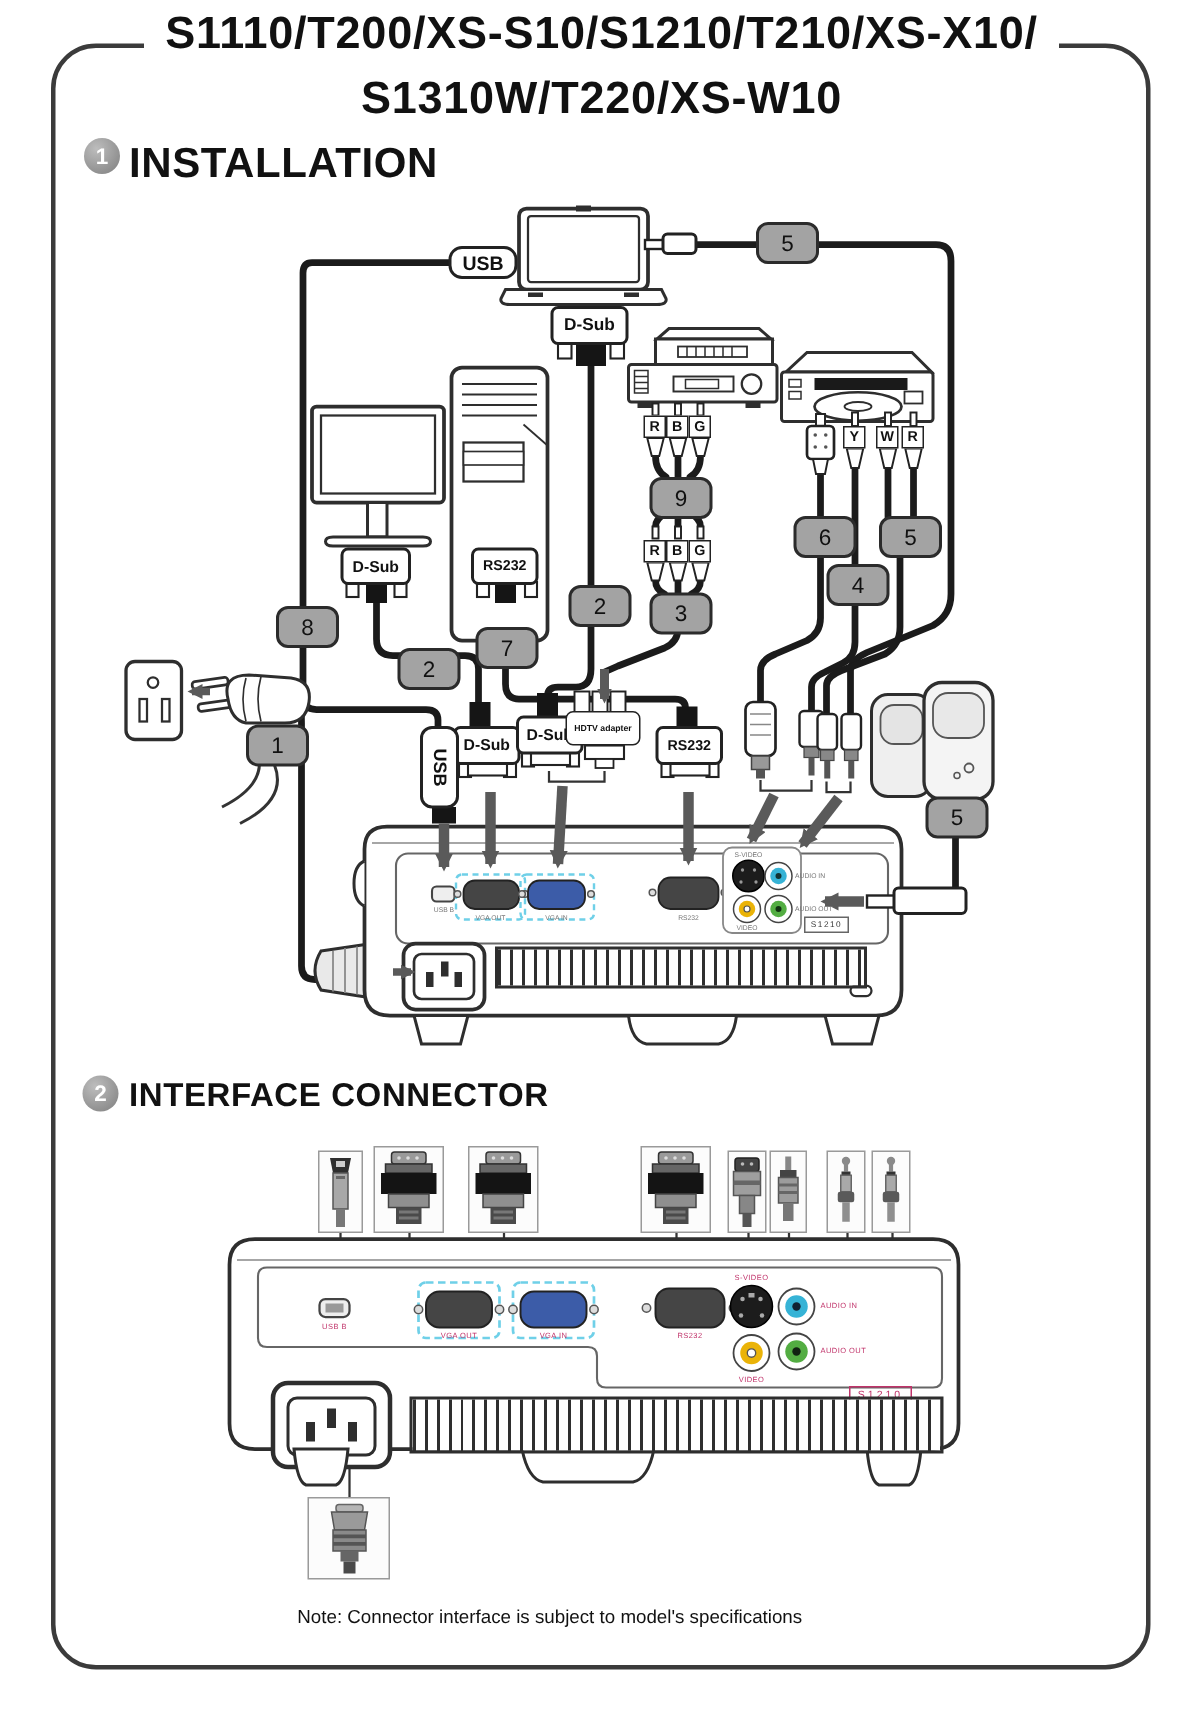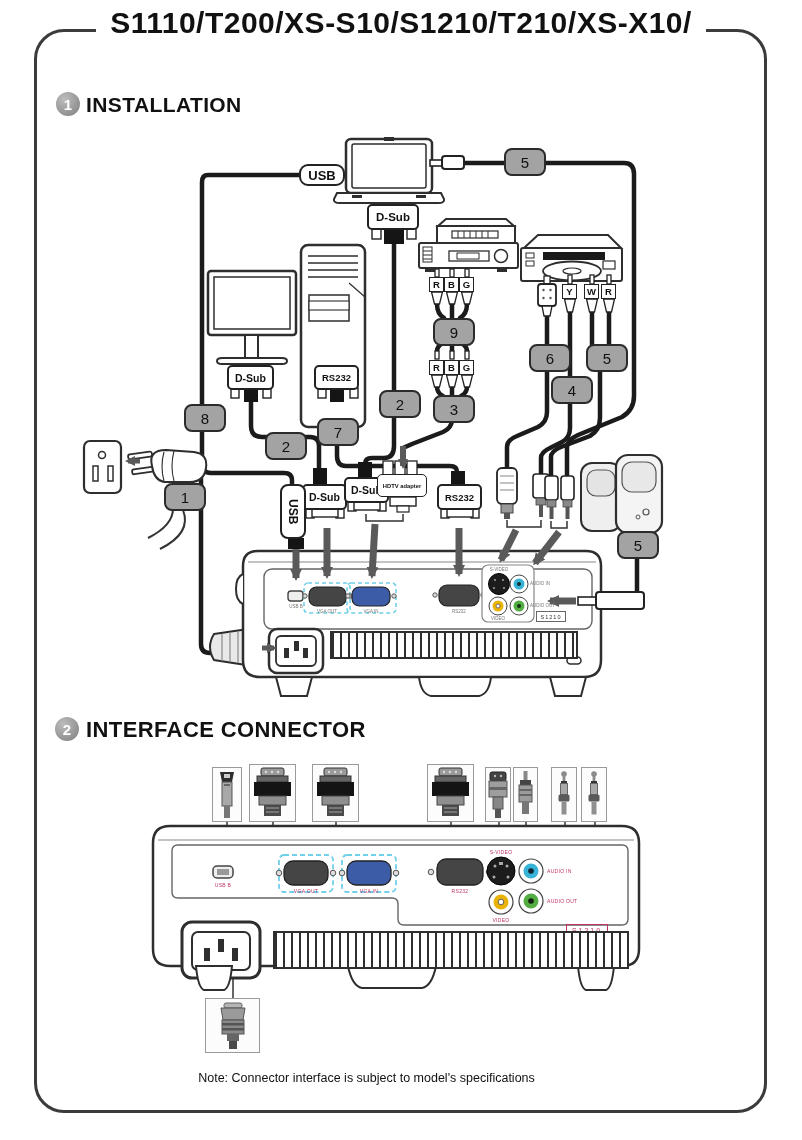--- a/index.html
+++ b/index.html
@@ -6,21 +6,21 @@
   #page{position:relative;width:802px;height:1140px;background:#fff;overflow:hidden;
         font-family:"Liberation Sans",sans-serif;color:#111;}
   #frame{position:absolute;left:34px;top:29px;width:727px;height:1078px;
          border:3.5px solid #3b3b3b;border-radius:30px;z-index:0;}
   #bgsvg{position:absolute;left:0;top:0;z-index:1;}
   .ovl{position:absolute;z-index:2;}
   #titlewrap{left:0;top:4px;width:802px;text-align:center;line-height:38px;}
   .titleline{display:inline-block;background:#fff;padding:0 14px;font-size:30px;font-weight:bold;letter-spacing:0.5px;text-align:center;}
   .secnum{width:24px;height:24px;border-radius:50%;background:radial-gradient(circle at 35% 30%,#bdbdbd,#7e7e7e);
           color:#fff;font-weight:bold;font-size:15px;display:flex;align-items:center;justify-content:center;}
-  .sechead{font-size:21px;font-weight:bold;letter-spacing:0.4px;}
+  .sechead{font-size:28px;font-weight:bold;letter-spacing:0.4px;}
   .badge{width:38px;height:24px;background:#a3a3a3;border:2.2px solid #2b2b2b;border-radius:8px;
          display:flex;align-items:center;justify-content:center;font-size:15px;color:#111;}
   .letter{width:15px;height:15px;background:#fff;border:1.6px solid #222;box-sizing:border-box;
           display:flex;align-items:center;justify-content:center;font-size:9.5px;font-weight:bold;}
   .cbox{background:#fff;border:2px solid #222;border-radius:5px;display:flex;align-items:center;
         justify-content:center;font-weight:bold;color:#111;box-sizing:border-box;}
   .plabel{font-size:4.5px;color:#777;text-align:center;line-height:5px;}
   .plabel2{font-size:5px;color:#c0336a;text-align:center;line-height:6px;letter-spacing:0.3px;}
   .modelbox{border:1px solid #666;color:#333;font-size:5.5px;display:flex;align-items:center;
             justify-content:center;letter-spacing:1px;box-sizing:border-box;}
@@ -342,20 +342,21 @@
 
       <path d="M196,966 h36 q-2,22 -8,24 h-20 q-6,-2 -8,-24 Z" fill="#fff" stroke="#2e2e2e" stroke-width="2"></path>
       <path d="M348,966 h88 q-4,20 -14,22 h-60 q-10,-2 -14,-22 Z" fill="#fff" stroke="#2e2e2e" stroke-width="2"></path>
       <path d="M578,966 h36 q-2,22 -8,24 h-20 q-6,-2 -8,-24 Z" fill="#fff" stroke="#2e2e2e" stroke-width="2"></path>
       <rect x="601" y="956" width="16" height="8" rx="4" fill="none" stroke="#2e2e2e" stroke-width="1.6"></rect>
     </g>
   </svg>
 
   <div class="ovl" id="titlewrap">
     <div><span class="titleline">S1110/T200/XS-S10/S1210/T210/XS-X10/</span></div>
+    <div><span class="titleline">S1310W/T220/XS-W10</span></div>
   </div>
 
   <div class="ovl secnum" style="left:56px;top:92px;">1</div>
   <div class="ovl sechead" style="left:86px;top:93px;">INSTALLATION</div>
   <div class="ovl secnum" style="left:55px;top:717px;">2</div>
   <div class="ovl sechead" style="left:86px;top:717px;font-size:22px;">INTERFACE CONNECTOR</div>
 
   <div class="ovl badge" style="left:504px;top:148px;">5</div>
   <div class="ovl badge" style="left:433px;top:318px;">9</div>
   <div class="ovl badge" style="left:529px;top:344px;">6</div>

